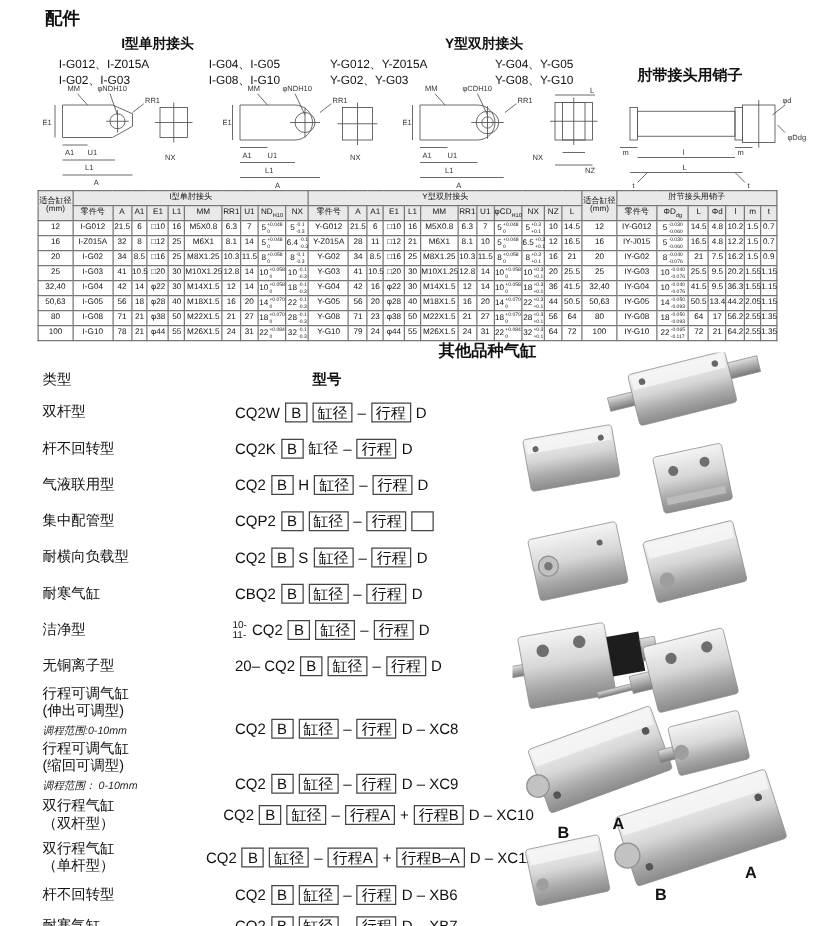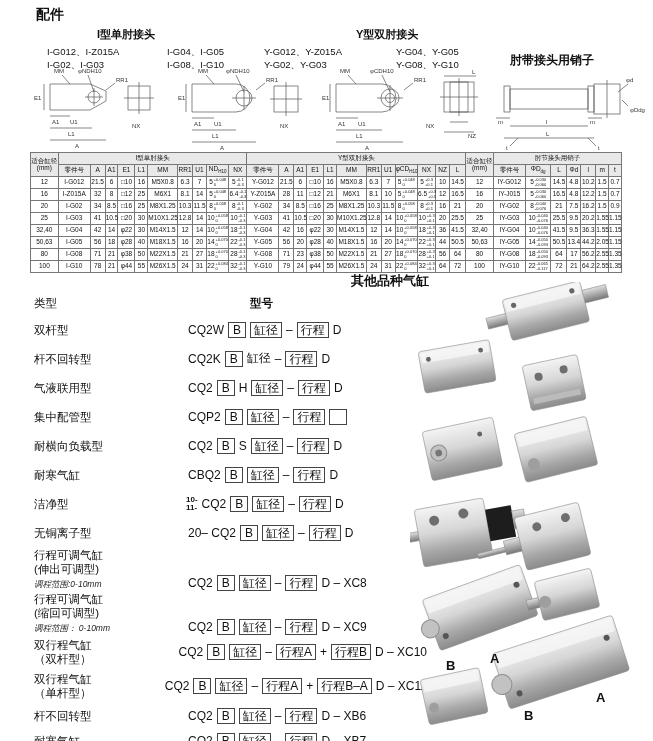--- a/index.html
+++ b/index.html
@@ -27,21 +27,21 @@
   .orow{display:flex;align-items:center;min-height:29px;}
   .orow:nth-child(9),.orow:nth-child(10){min-height:44px;align-items:flex-end;}
   .orow:nth-child(11),.orow:nth-child(12){min-height:34px;}
   .orow:nth-child(13),.orow:nth-child(14){min-height:25px;}
   .otype{width:152px;font-size:11.5px;line-height:14px;}
   .onote{font-size:8.5px;color:#222;margin-top:1px;font-style:italic;}
   .omodel{font-size:12px;white-space:nowrap;display:flex;align-items:center;}
   .mt{margin:0 2px;}
   .mb{display:inline-block;border:1px solid #444;padding:0 3px;margin:0 2px;
       min-width:10px;min-height:14px;line-height:14px;text-align:center;}
-  .ms{display:inline-block;font-size:8px;line-height:8px;margin-right:2px;text-align:left;font-weight:bold;}
+  .ms{display:inline-block;font-size:8px;line-height:8px;margin-right:2px;text-align:left;}
   
   svg text{font-family:"Liberation Sans","DejaVu Sans",sans-serif;}
   .dw line,.dw path,.dw rect,.dw circle{stroke:#555;stroke-width:0.7;fill:none;}
   .dw text{font-size:6px;fill:#333;stroke:none;}
   .ph .pbody{stroke:#8e8e8e;stroke-width:0.6;}
   .lblAB{font-size:13px;font-weight:bold;}
 </style>
 </head>
 <body>
 

